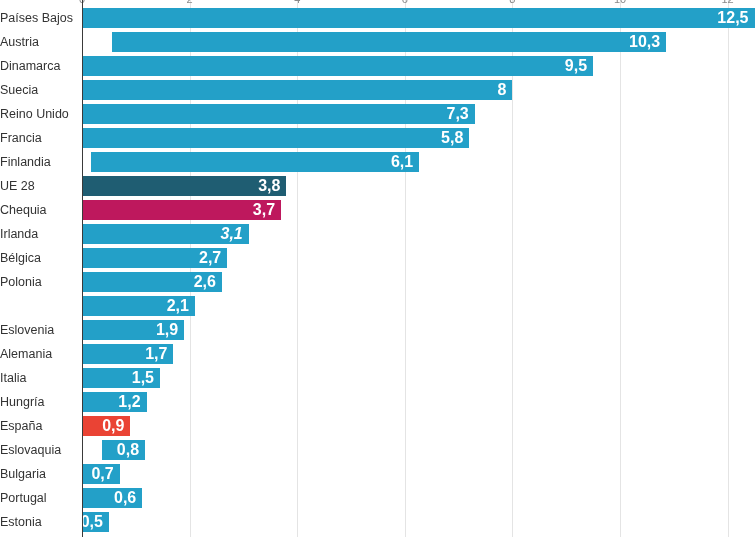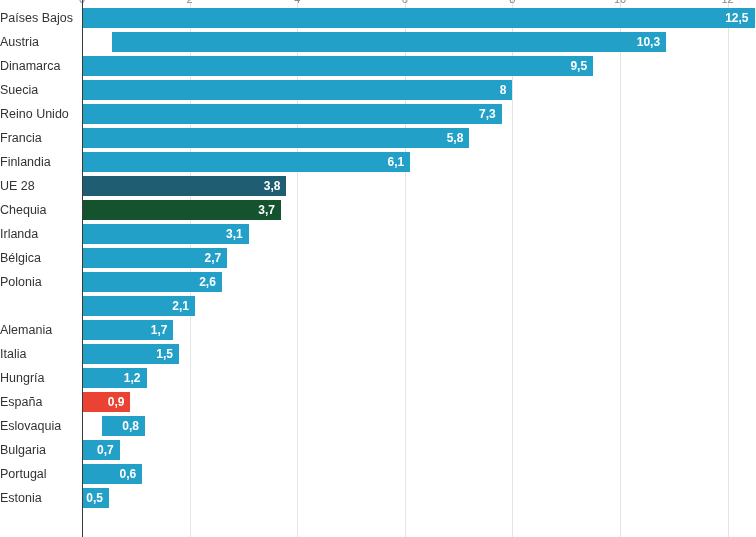--- a/index.html
+++ b/index.html
@@ -71,21 +71,21 @@
   .bar{
     height:20px;
     border-radius:0;
     position:relative;
   }
   .bar-value{
     position:absolute;
     right:6px;
     top:0;
     line-height:20px;
-    font-size:12px;
+    font-size:16px;
     font-weight:bold;
     color:#ffffff;
     white-space:nowrap;
   }
 </style>
 </head>
 <body>
 
 <div id="chart-root">
 
@@ -142,60 +142,60 @@
         <div class="row-label">Suecia</div>
         <div class="bar-wrap" style="width: 430.4px;">
           <div class="bar" style="background: rgb(35, 160, 200); width: 100%;">
             <span class="bar-value">8</span>
           </div>
         </div>
       </div>
       <div class="row">
         <div class="row-label">Reino Unido</div>
         <div class="bar-wrap" style="width: 392.74px;">
-          <div class="bar" style="background: rgb(35, 160, 200); width: 100%; padding-left: 27px;">
+          <div class="bar" style="background: rgb(35, 160, 200); width: 100%;">
             <span class="bar-value">7,3</span>
           </div>
         </div>
       </div>
       <div class="row">
         <div class="row-label">Francia</div>
         <div class="bar-wrap" style="width: 387.36px;">
           <div class="bar" style="background: rgb(35, 160, 200); width: 100%;">
             <span class="bar-value">5,8</span>
           </div>
         </div>
       </div>
       <div class="row">
         <div class="row-label">Finlandia</div>
-        <div class="bar-wrap" style="width: 328.18px;">
+        <div class="bar-wrap" style="width: 328.18px; padding-left: 9px;">
           <div class="bar" style="background: rgb(35, 160, 200); width: 100%;">
             <span class="bar-value">6,1</span>
           </div>
         </div>
       </div>
       <div class="row">
         <div class="row-label">UE 28</div>
         <div class="bar-wrap" style="width: 204.44px;">
           <div class="bar" style="background: rgb(31, 93, 114); width: 100%;">
             <span class="bar-value">3,8</span>
           </div>
         </div>
       </div>
       <div class="row">
         <div class="row-label">Chequia</div>
         <div class="bar-wrap" style="width: 199.06px;">
-          <div class="bar" style="background: #14532d; width: 100%;">
+          <div class="bar" style="background: #be185d; width: 100%;">
             <span class="bar-value">3,7</span>
           </div>
         </div>
       </div>
       <div class="row">
         <div class="row-label">Irlanda</div>
-        <div class="bar-wrap" style="width: 166.78px;">
+        <div class="bar-wrap" style="width: 166.78px; font-style: italic;">
           <div class="bar" style="background: rgb(35, 160, 200); width: 100%;">
             <span class="bar-value">3,1</span>
           </div>
         </div>
       </div>
       <div class="row">
         <div class="row-label">Bélgica</div>
         <div class="bar-wrap" style="width: 145.26px; border-radius: 9px;">
           <div class="bar" style="background: rgb(35, 160, 200); width: 100%;">
             <span class="bar-value">2,7</span>
@@ -211,30 +211,38 @@
         </div>
       </div>
       <div class="row">
         <div class="bar-wrap" style="width: 112.98px;">
           <div class="bar" style="background: rgb(35, 160, 200); width: 100%;">
             <span class="bar-value">2,1</span>
           </div>
         </div>
       </div>
       <div class="row">
+        <div class="row-label">Eslovenia</div>
+        <div class="bar-wrap" style="width: 102.22px;">
+          <div class="bar" style="background: rgb(35, 160, 200); width: 100%;">
+            <span class="bar-value">1,9</span>
+          </div>
+        </div>
+      </div>
+      <div class="row">
         <div class="row-label">Alemania</div>
         <div class="bar-wrap" style="width: 91.46px;">
           <div class="bar" style="background: rgb(35, 160, 200); width: 100%;">
             <span class="bar-value">1,7</span>
           </div>
         </div>
       </div>
       <div class="row">
         <div class="row-label">Italia</div>
-        <div class="bar-wrap" style="width: 97px; text-decoration: underline;">
+        <div class="bar-wrap" style="width: 78px; text-decoration: underline;">
           <div class="bar" style="background: rgb(35, 160, 200); width: 100%;">
             <span class="bar-value">1,5</span>
           </div>
         </div>
       </div>
       <div class="row">
         <div class="row-label">Hungría</div>
         <div class="bar-wrap" style="width: 64.56px;">
           <div class="bar" style="background: rgb(35, 160, 200); width: 100%;">
             <span class="bar-value">1,2</span>

